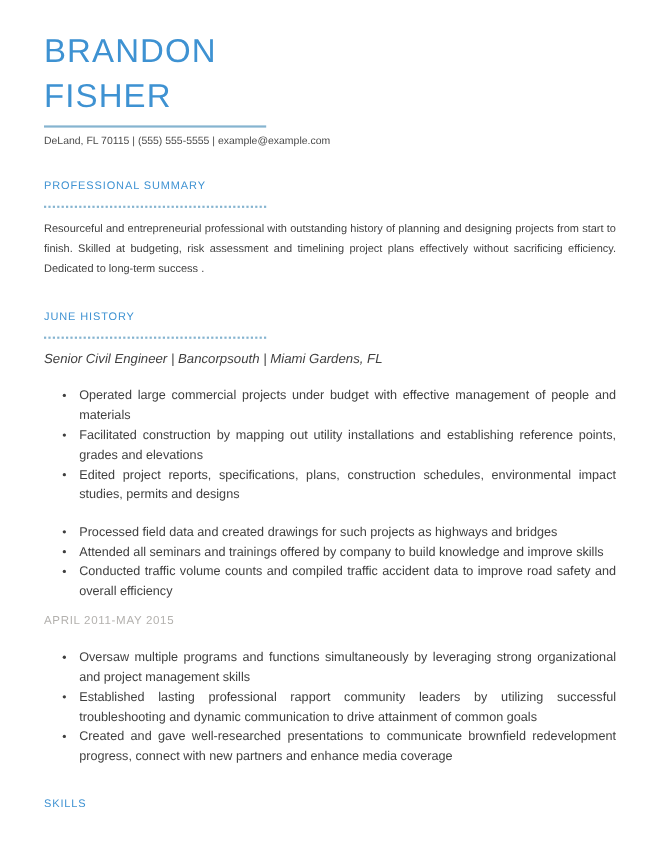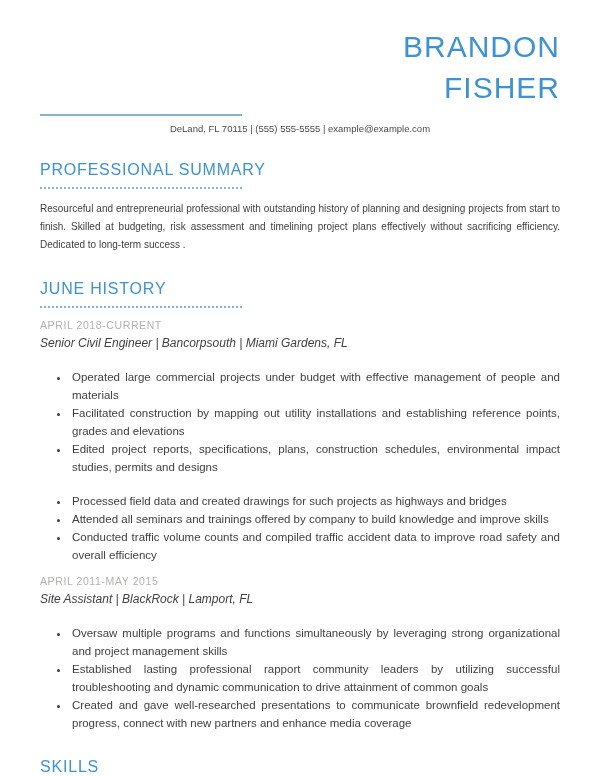--- a/index.html
+++ b/index.html
@@ -22,39 +22,37 @@
     height: 776px;
     padding: 26px 40px 0 40px;
   }
   
   .name-line {
     font-size: 30px;
     line-height: 41px;
     letter-spacing: 1px;
     color: var(--accent-blue);
     font-weight: 400;
-    text-align: right;
   }
   .name-rule {
     width: 202px;
     border: 0;
     border-top: 2px solid var(--rule-teal);
     margin-top: 6px;
   }
   .contact {
     margin-top: 7px;
     font-size: 9.5px;
     line-height: 12px;
     color: #4a4a4a;
-    text-align: center;
   }
   
   .section { margin-top: 26px; }
   .section-title {
-    font-size: 16px;
+    font-size: 10px;
     line-height: 17px;
     font-weight: 400;
     letter-spacing: 0.8px;
     color: var(--accent-blue);
   }
   .section-rule {
     width: 202px;
     border: 0;
     border-top: 2px dotted var(--rule-teal);
     margin-top: 9px;
@@ -109,40 +107,38 @@
     <h2 class="section-title">PROFESSIONAL SUMMARY</h2>
     <hr class="section-rule">
     <p class="summary-text">Resourceful and entrepreneurial professional with outstanding history of planning and designing projects from start to finish. Skilled at budgeting, risk assessment and timelining project plans effectively without sacrificing efficiency. Dedicated to long-term success .</p>
   </section>
 
   <section class="section">
     <h2 class="section-title">JUNE HISTORY</h2>
     <hr class="section-rule">
 
     <div class="job">
-      <div class="job-dates">APRIL 2018-CURRENT</div>
       <div class="job-role">Senior Civil Engineer | Bancorpsouth | Miami Gardens, FL</div>
       <ul class="bullets">
         <li>Operated large commercial projects under budget with effective management of people and materials</li>
         <li>Facilitated construction by mapping out utility installations and establishing reference points, grades and elevations</li>
         <li>Edited project reports, specifications, plans, construction schedules, environmental impact studies, permits and designs</li>
       </ul>
     </div>
 
     <div class="job">
       <ul class="bullets">
         <li>Processed field data and created drawings for such projects as highways and bridges</li>
         <li>Attended all seminars and trainings offered by company to build knowledge and improve skills</li>
         <li>Conducted traffic volume counts and compiled traffic accident data to improve road safety and overall efficiency</li>
       </ul>
     </div>
 
     <div class="job">
       <div class="job-dates">APRIL 2011-MAY 2015</div>
-      <div class="job-role">Site Assistant | BlackRock | Lamport, FL</div>
       <ul class="bullets">
         <li>Oversaw multiple programs and functions simultaneously by leveraging strong organizational and project management skills</li>
         <li>Established lasting professional rapport community leaders by utilizing successful troubleshooting and dynamic communication to drive attainment of common goals</li>
         <li>Created and gave well-researched presentations to communicate brownfield redevelopment progress, connect with new partners and enhance media coverage</li>
       </ul>
     </div>
   </section>
 
   <section class="section">
     <h2 class="section-title">SKILLS</h2>

